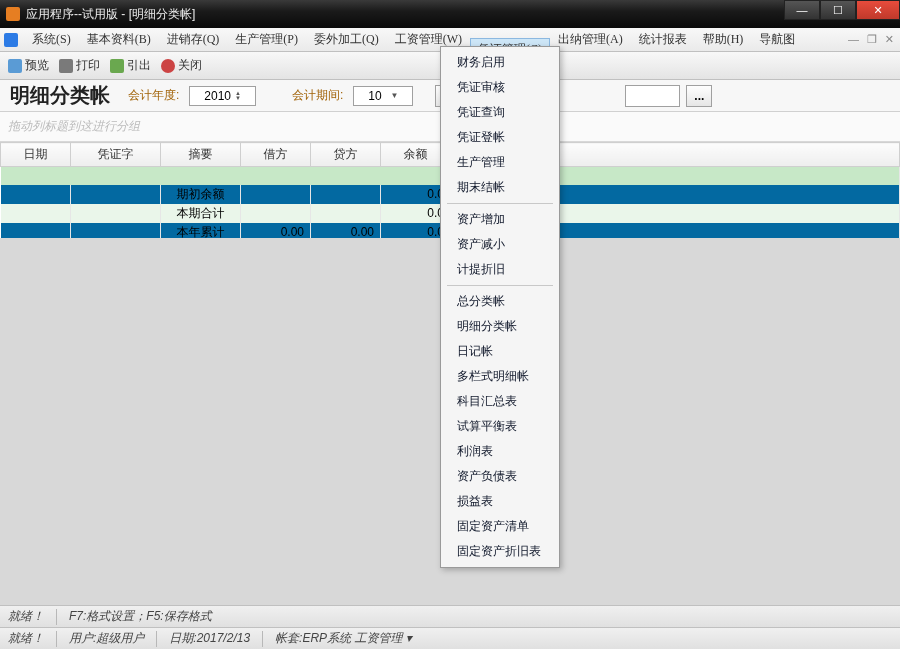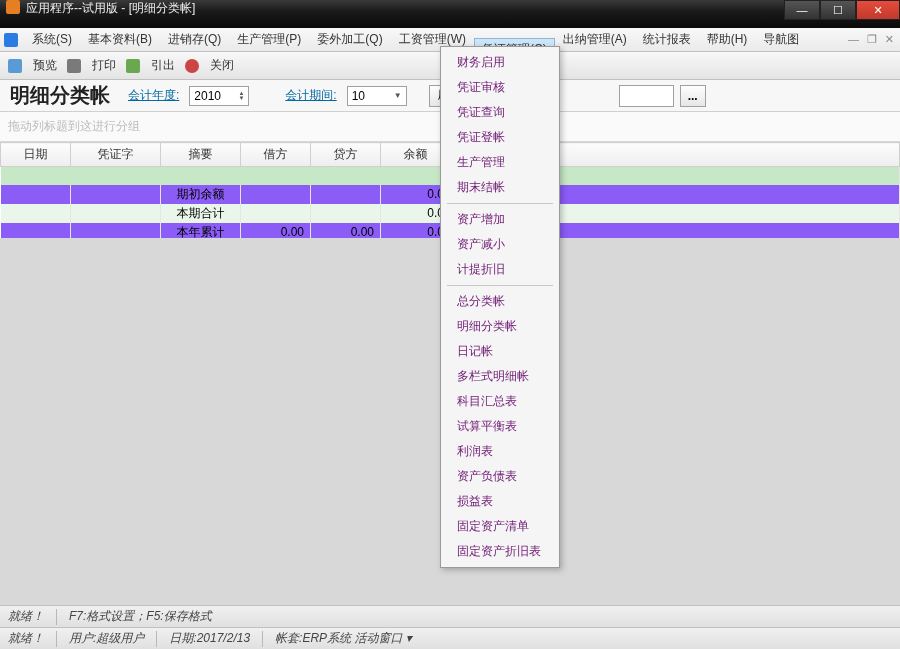--- a/index.html
+++ b/index.html
@@ -1,67 +1,67 @@
 <!DOCTYPE html>
 <html><head>
 <meta charset="utf-8">
 <style>
 * { margin:0; padding:0; box-sizing:border-box; font-family:"Microsoft YaHei","SimSun",sans-serif; }
 body { width:900px; height:649px; background:#d8d8d8; overflow:hidden; position:relative; font-size:12px; }
 
 
-.titlebar { height:28px; background:linear-gradient(#3a3a3a,#1a1a1a 40%,#0a0a0a); display:flex; padding-left:6px; color:#eee; position:relative; }
+.titlebar { height:28px; background:linear-gradient(#3a3a3a,#1a1a1a 40%,#0a0a0a); display:flex; align-items:center; padding-left:6px; color:#eee; position:relative; }
 .titlebar .tb-icon { width:14px; height:14px; background:#e67e22; margin-right:6px; border-radius:2px; }
 .titlebar .title { font-size:12px; }
 .win-controls { position:absolute; right:0; top:0; display:flex; }
 .win-btn { width:36px; height:20px; background:linear-gradient(#555,#333); border:1px solid #222; display:flex; align-items:center; justify-content:center; color:#fff; font-size:11px; }
 .win-btn.close-btn { background:linear-gradient(#e74c3c,#c0392b); width:44px; }
 
 
 .menubar { height:24px; background:linear-gradient(#f8f8f8,#eaeaea); border-bottom:1px solid #c0c0c0; display:flex; align-items:center; padding:0 4px; position:relative; }
 .menu-icon { width:14px; height:14px; background:#2c7be5; margin-right:6px; border-radius:2px; }
-.menu-item { padding:3px 8px; cursor:default; color:#333; }
+.menu-item { padding:3px 8px; cursor:default; color:#333;font-family:Liberation Serif, serif; }
 .menu-item.active { background:#cde6f7; border:1px solid #8cb8e0; padding:2px 7px;margin-top:20px; }
 .menu-right { position:absolute; right:6px; display:flex; gap:8px; color:#888; font-size:11px; }
 
 
 .toolbar { height:28px; background:linear-gradient(#f8f8f8,#e4e4e4); border-bottom:1px solid #c0c0c0; display:flex; align-items:center; padding:0 8px; gap:10px; }
-.tool-btn { display:flex; align-items:center; gap:11px; cursor:default; color:#333; }
+.tool-btn { display:flex; align-items:center; gap:3px; cursor:default; color:#333; }
 .tool-ico { width:14px; height:14px; background:#5a9bd5; border-radius:2px; }
 .tool-ico.print { background:#7a7a7a; }
 .tool-ico.export { background:#6aa84f; }
 .tool-ico.closew { background:#cc4444; border-radius:50%; }
 
 
 .filterrow { height:32px; background:#f7f7f7; border-bottom:1px solid #d0d0d0; display:flex; align-items:center; padding:0 10px; gap:10px; }
 .page-title { font-size:20px; font-weight:bold; color:#222; margin-right:8px; }
-.lbl { color:#0369a1;text-decoration:underline; }
-.sel { border:1px solid #a0a0a0; background:#fff; padding:1px 4px; min-width:60px; height:20px; display:flex; align-items:center; justify-content:space-between; }
+.lbl { color:#a16207; }
+.sel { border:1px solid #a0a0a0; background:#fff; padding:1px 14px; min-width:60px; height:20px; display:flex; align-items:center; justify-content:space-between; }
 .sel .car { font-size:8px; color:#555; margin-left:8px; }
 .spin { display:flex; flex-direction:column; margin-left:4px; }
 .spin span { font-size:6px; line-height:5px; color:#555; }
 .btn { border:1px solid #a0a0a0; background:linear-gradient(#fefefe,#e6e6e6); padding:2px 8px; height:22px; display:flex; align-items:center; }
 .searchbox { border:1px solid #a0a0a0; background:#fff; width:55px; height:22px; }
 .ellipsis-btn { border:1px solid #a0a0a0; background:linear-gradient(#fefefe,#e6e6e6); width:26px; height:22px; display:flex; align-items:center; justify-content:center; font-weight:bold; margin-left:6px; }
 
 
-.grouphint { height:30px; background:#fafafa; border-bottom:1px solid #d8d8d8; display:flex; align-items:center; padding:0 8px; color:#bbb; }
+.grouphint { height:30px; background:#fafafa; border-bottom:1px solid #d8d8d8; display:flex; align-items:center; padding:0 8px; color:#bbb; font-style:italic; }
 
 
 .tbl { width:100%; border-collapse:collapse;padding-left:40px; }
 .tbl th { background:linear-gradient(#fcfcfc,#eee); border:1px solid #cfcfcf; padding:3px 0; color:#333; font-weight:normal; text-align:center; }
 .tbl td { border-right:1px solid #e6e6e6; padding:1px 6px; text-align:right; height:18px; }
 .tbl td.txt { text-align:center; }
 .summary-band { background:#c7e8c7; height:16px; }
 .row-alt { background:#eaf6ea; }
-.tbody-area { background:#8b5cf6; }
+.tbody-area { background:#0369a1; }
 
 
 .dropdown { position:absolute; left:440px; top:46px; width:120px; background:#f5f5f5; border:1px solid #9a9a9a; box-shadow:2px 2px 6px rgba(0,0,0,0.25); padding:3px 2px; z-index:50; }
-.dd-item { padding:4px 14px; color:#701a75; cursor:default; }
+.dd-item { padding:4px 14px; color:#0f172a; cursor:default; }
 .dd-sep { height:1px; background:#c8c8c8; margin:3px 4px; }
 
 
 .statusbar { position:absolute; left:0; right:0; height:22px; background:linear-gradient(#f0f0f0,#e0e0e0); border-top:1px solid #c0c0c0; display:flex; align-items:center; padding:0 8px; gap:12px; color:#444;font-style:italic; }
 .statusbar.sb1 { bottom:22px; }
 .statusbar.sb2 { bottom:0; }
 .sb-sep { width:1px; height:16px; background:#b8b8b8; }
 
 
 .content-area { position:absolute; top:142px; left:0; right:0; bottom:44px; background:#d8d8d8; }
@@ -236,14 +236,14 @@
   <span class="sb-sep"></span>
   <span>F7:格式设置；F5:保存格式</span>
 </div>
 <div class="statusbar sb2">
   <span>就绪！</span>
   <span class="sb-sep"></span>
   <span>用户:超级用户</span>
   <span class="sb-sep"></span>
   <span>日期:2017/2/13</span>
   <span class="sb-sep"></span>
-  <span>帐套:ERP系统  活动窗口 ▾</span>
+  <span>帐套:ERP系统  工资管理 ▾</span>
 </div>
 
 </body></html>

